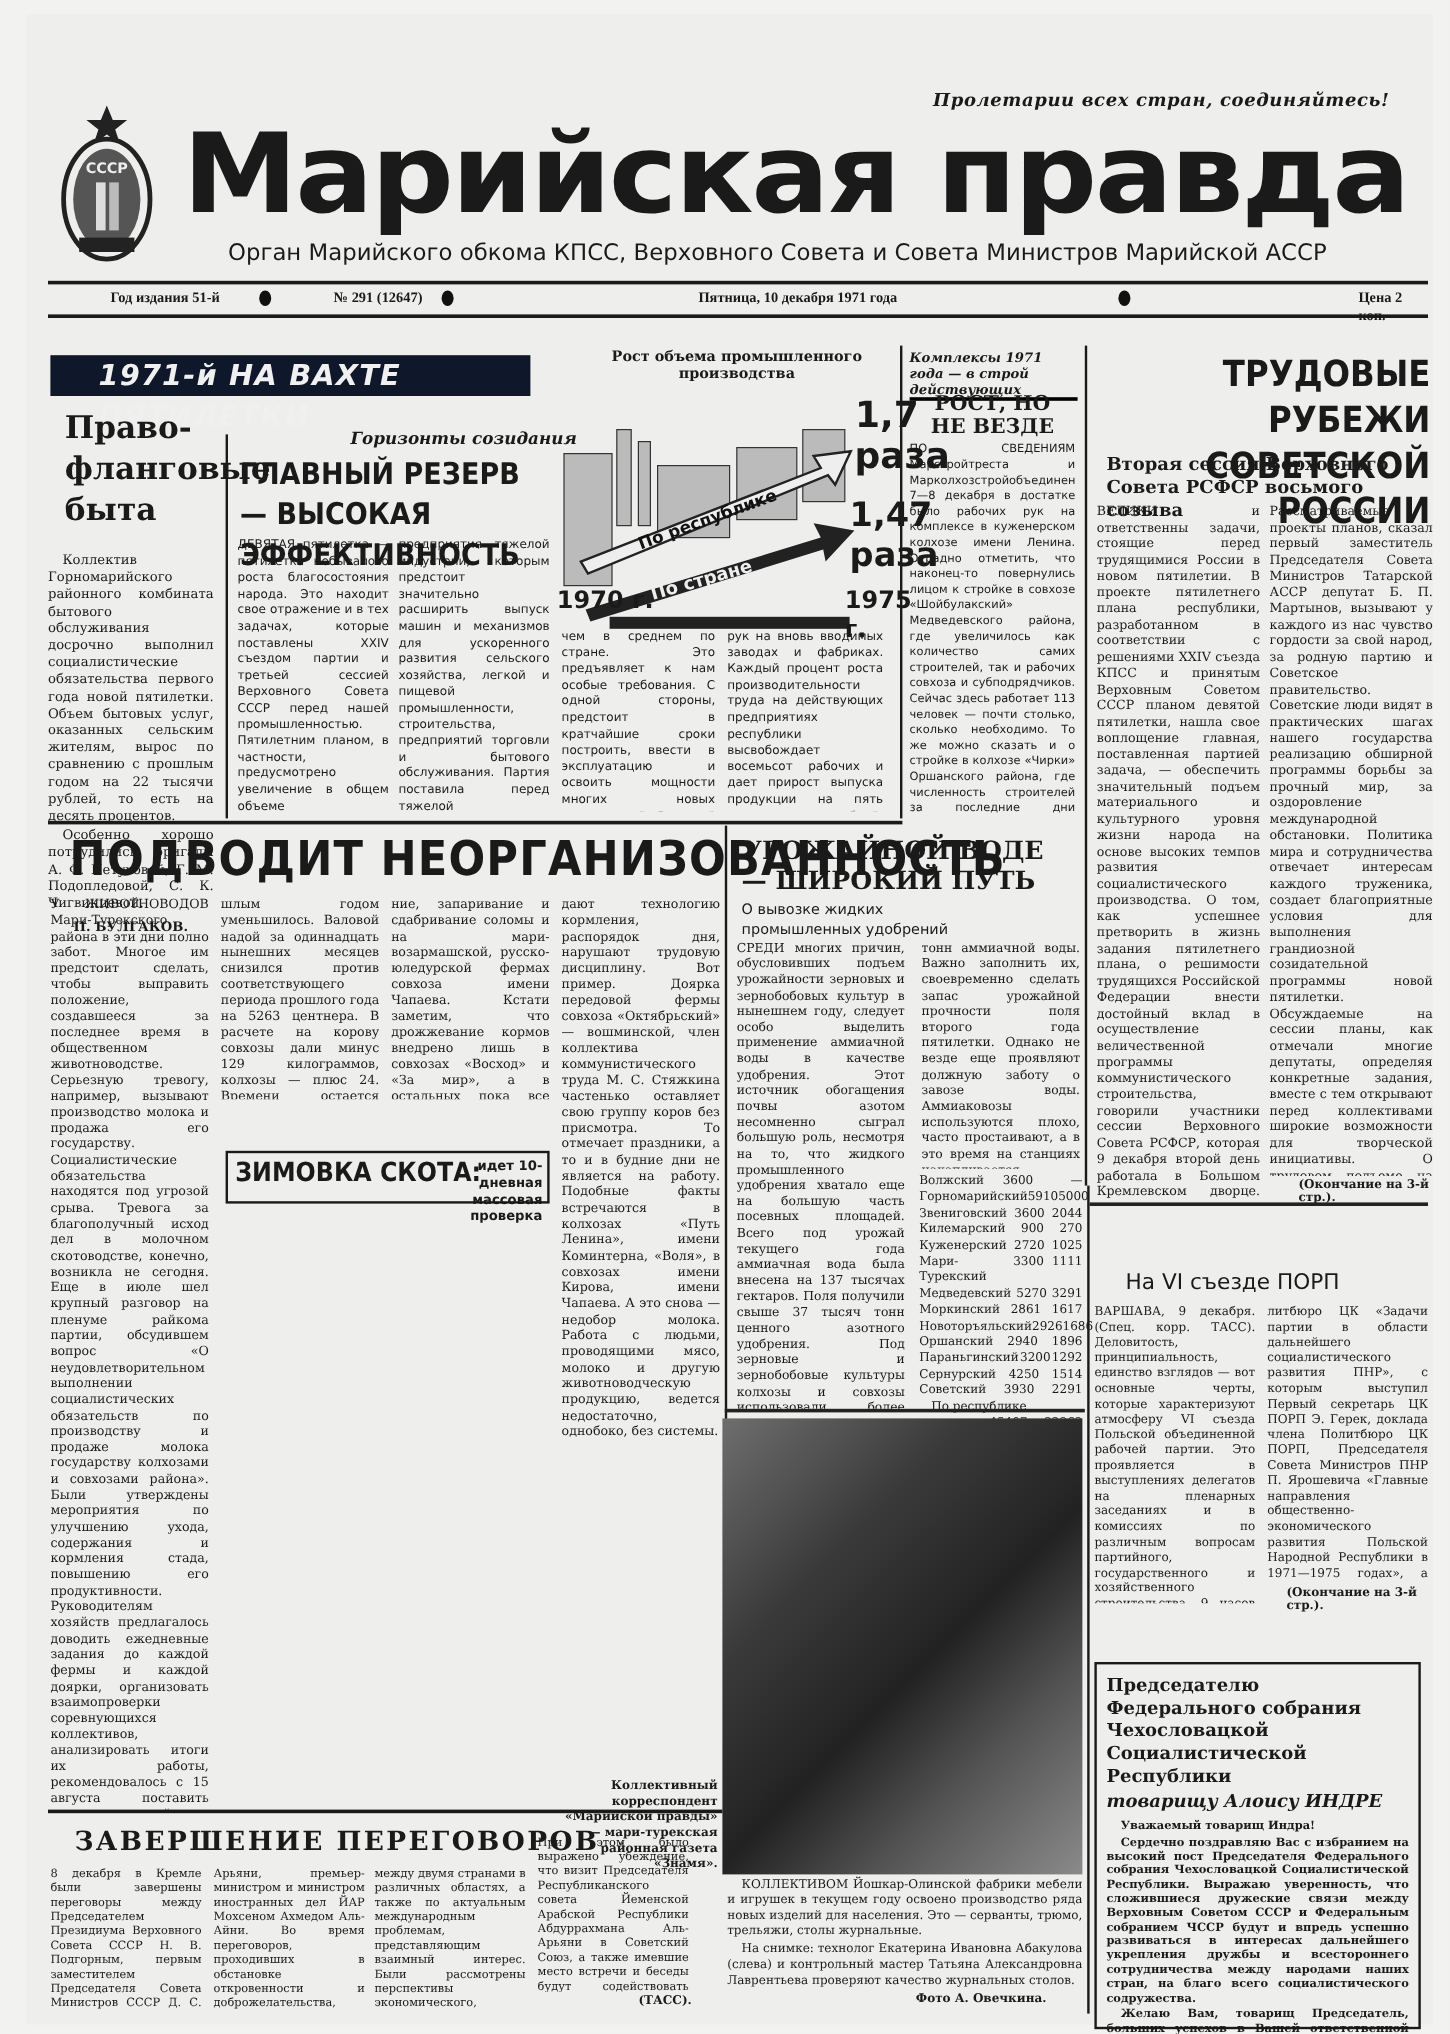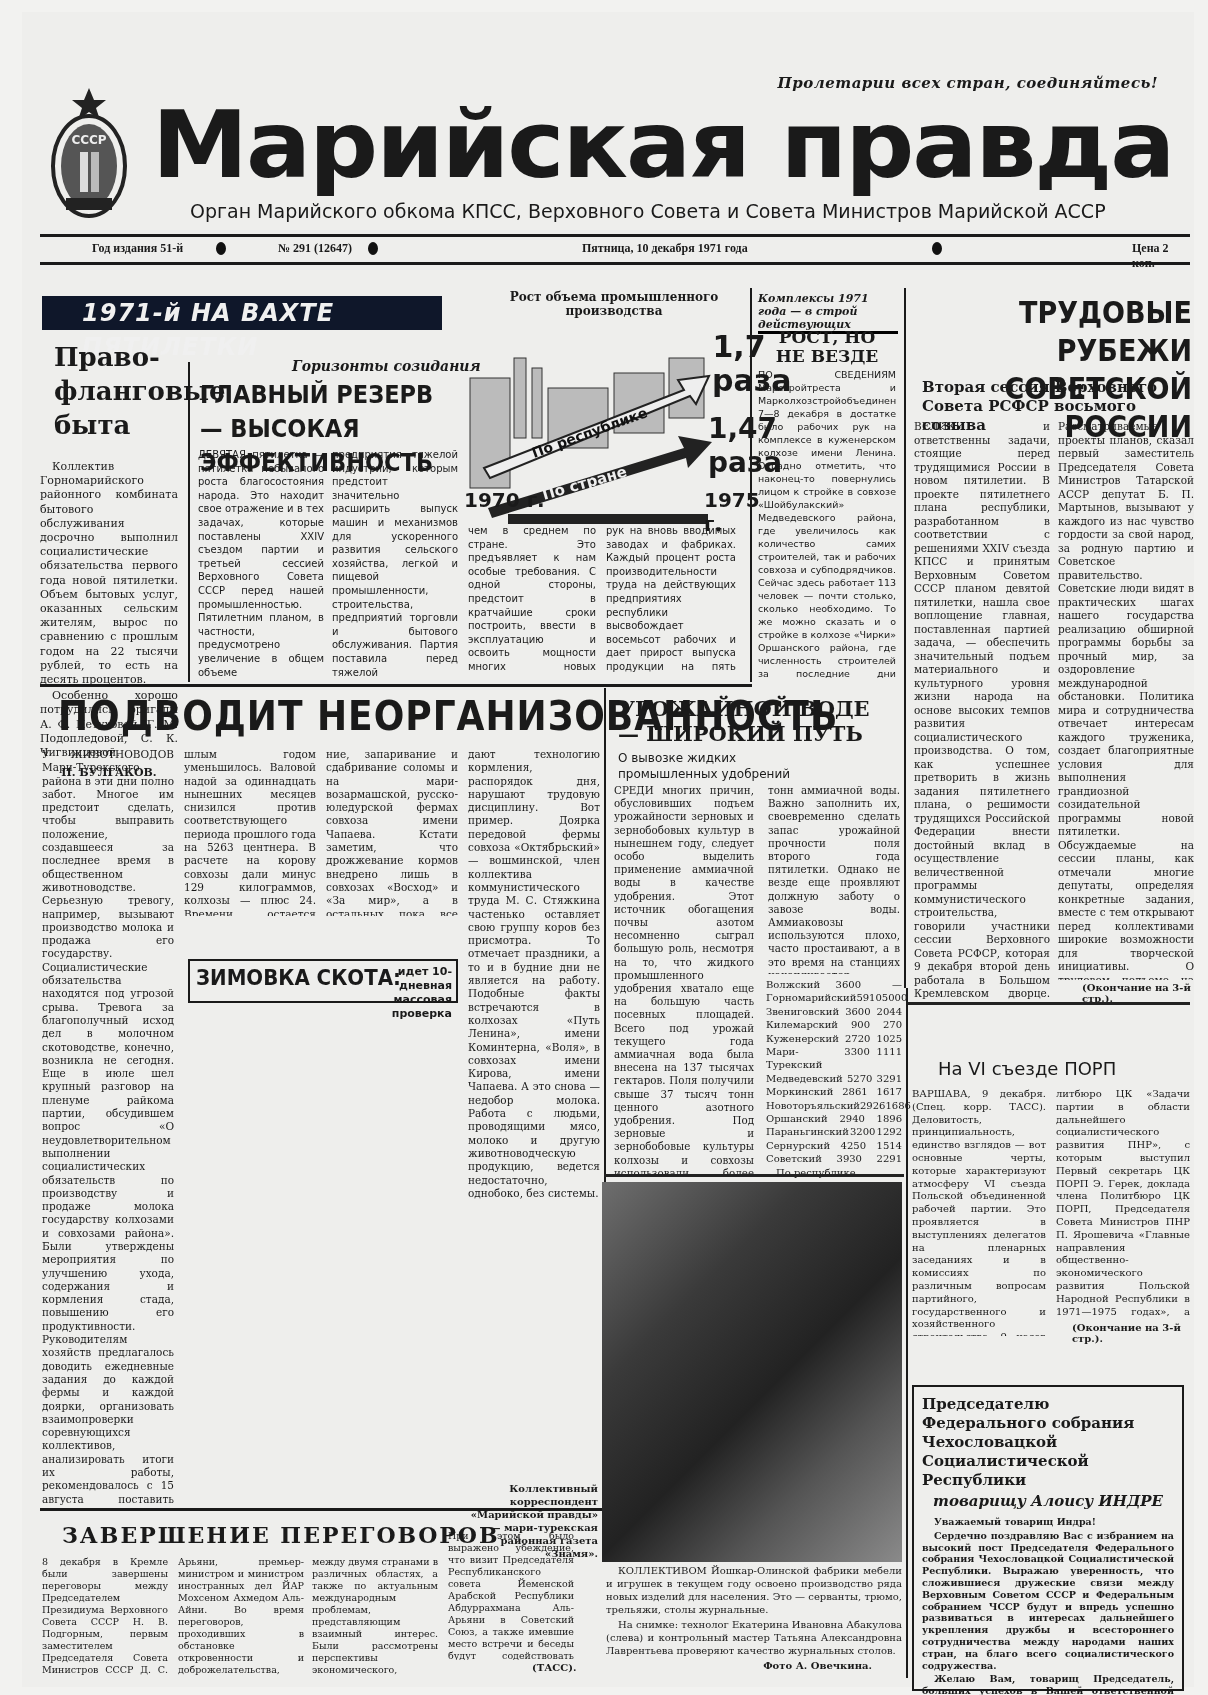--- a/index.html
+++ b/index.html
@@ -217,21 +217,21 @@
   <div class="abs vrule" style="left:884px;top:976px;height:690px;"></div>
   <div class="abs" style="left:886px;top:990px;width:282px;height:3px;background:#222;"></div>
 
   <div class="abs" style="left:916px;top:1046px;font-family:'DejaVu Sans',sans-serif;font-size:18px;">На VI съезде ПОРП</div>
   <div class="abs body-text" style="left:890px;top:1076px;width:134px;height:248px;overflow:hidden;font-size:10px;line-height:12.8px;">ВАРШАВА, 9 декабря. (Спец. корр. ТАСС). Деловитость, принципиальность, единство взглядов — вот основные черты, которые характеризуют атмосферу VI съезда Польской объединенной рабочей партии. Это проявляется в выступлениях делегатов на пленарных заседаниях и в комиссиях по различным вопросам партийного, государственного и хозяйственного строительства. 9 часов варшавского времени. Продолжительными аплодисментами встречают делегаты появление в президиуме руководителей ПОРП, главы делегации КПСС Генерального секретаря ЦК КПСС Л. И. Брежнева, глав делегаций коммунистических и рабочих партий, участвующих в работе съезда. На утреннем заседании продолжалось обсуждение программного доклада По-</div>
   <div class="abs body-text" style="left:1034px;top:1076px;width:134px;height:230px;overflow:hidden;font-size:10px;line-height:12.8px;">литбюро ЦК «Задачи партии в области дальнейшего социалистического развития ПНР», с которым выступил Первый секретарь ЦК ПОРП Э. Герек, доклада члена Политбюро ЦК ПОРП, Председателя Совета Министров ПНР П. Ярошевича «Главные направления общественно-экономического развития Польской Народной Республики в 1971—1975 годах», а также отчета Центральной ревизионной комиссии. Председательствующий — член Политбюро ЦК, секретарь ЦК ПОРП Э. Бабюх предоставил слово рабочему металлургического комбината «Флориан» Катовицкого воеводства Б. Колиско. Он посвятил свое выступление вопросам совершенствования партийной работы в первичных организациях.</div>
   <div class="abs" style="left:1050px;top:1310px;font-size:10px;font-weight:bold;">(Окончание на 3-й стр.).</div>
 
   <div class="abs boxed" style="left:890px;top:1338px;width:272px;height:306px;padding:8px;box-sizing:border-box;">
     <div style="font-size:15px;font-weight:bold;line-height:19px;">Председателю Федерального собрания Чехословацкой Социалистической Республики</div>
-    <div style="font-size:15px;font-weight:bold;font-style:italic;text-align:center;margin:2px 0 6px;">товарищу Алоису ИНДРЕ</div>
+    <div style="font-size:15px;font-weight:bold;font-style:italic;text-align:left;margin:2px 0 6px;">товарищу Алоису ИНДРЕ</div>
     <div class="body-text" style="font-size:9.5px;line-height:11.8px;font-weight:bold;">
       <p>Уважаемый товарищ Индра!</p>
       <p>Сердечно поздравляю Вас с избранием на высокий пост Председателя Федерального собрания Чехословацкой Социалистической Республики. Выражаю уверенность, что сложившиеся дружеские связи между Верховным Советом СССР и Федеральным собранием ЧССР будут и впредь успешно развиваться в интересах дальнейшего укрепления дружбы и всестороннего сотрудничества между народами наших стран, на благо всего социалистического содружества.</p>
       <p>Желаю Вам, товарищ Председатель, больших успехов в Вашей ответственной работе.</p>
       <p>Пользуясь случаем, прошу передать искренние поздравления новому составу депутатов Федерального собрания.</p>
 
     </div>
   </div>
 
   <div class="abs rule" style="top:1496px;width:562px;"></div>

